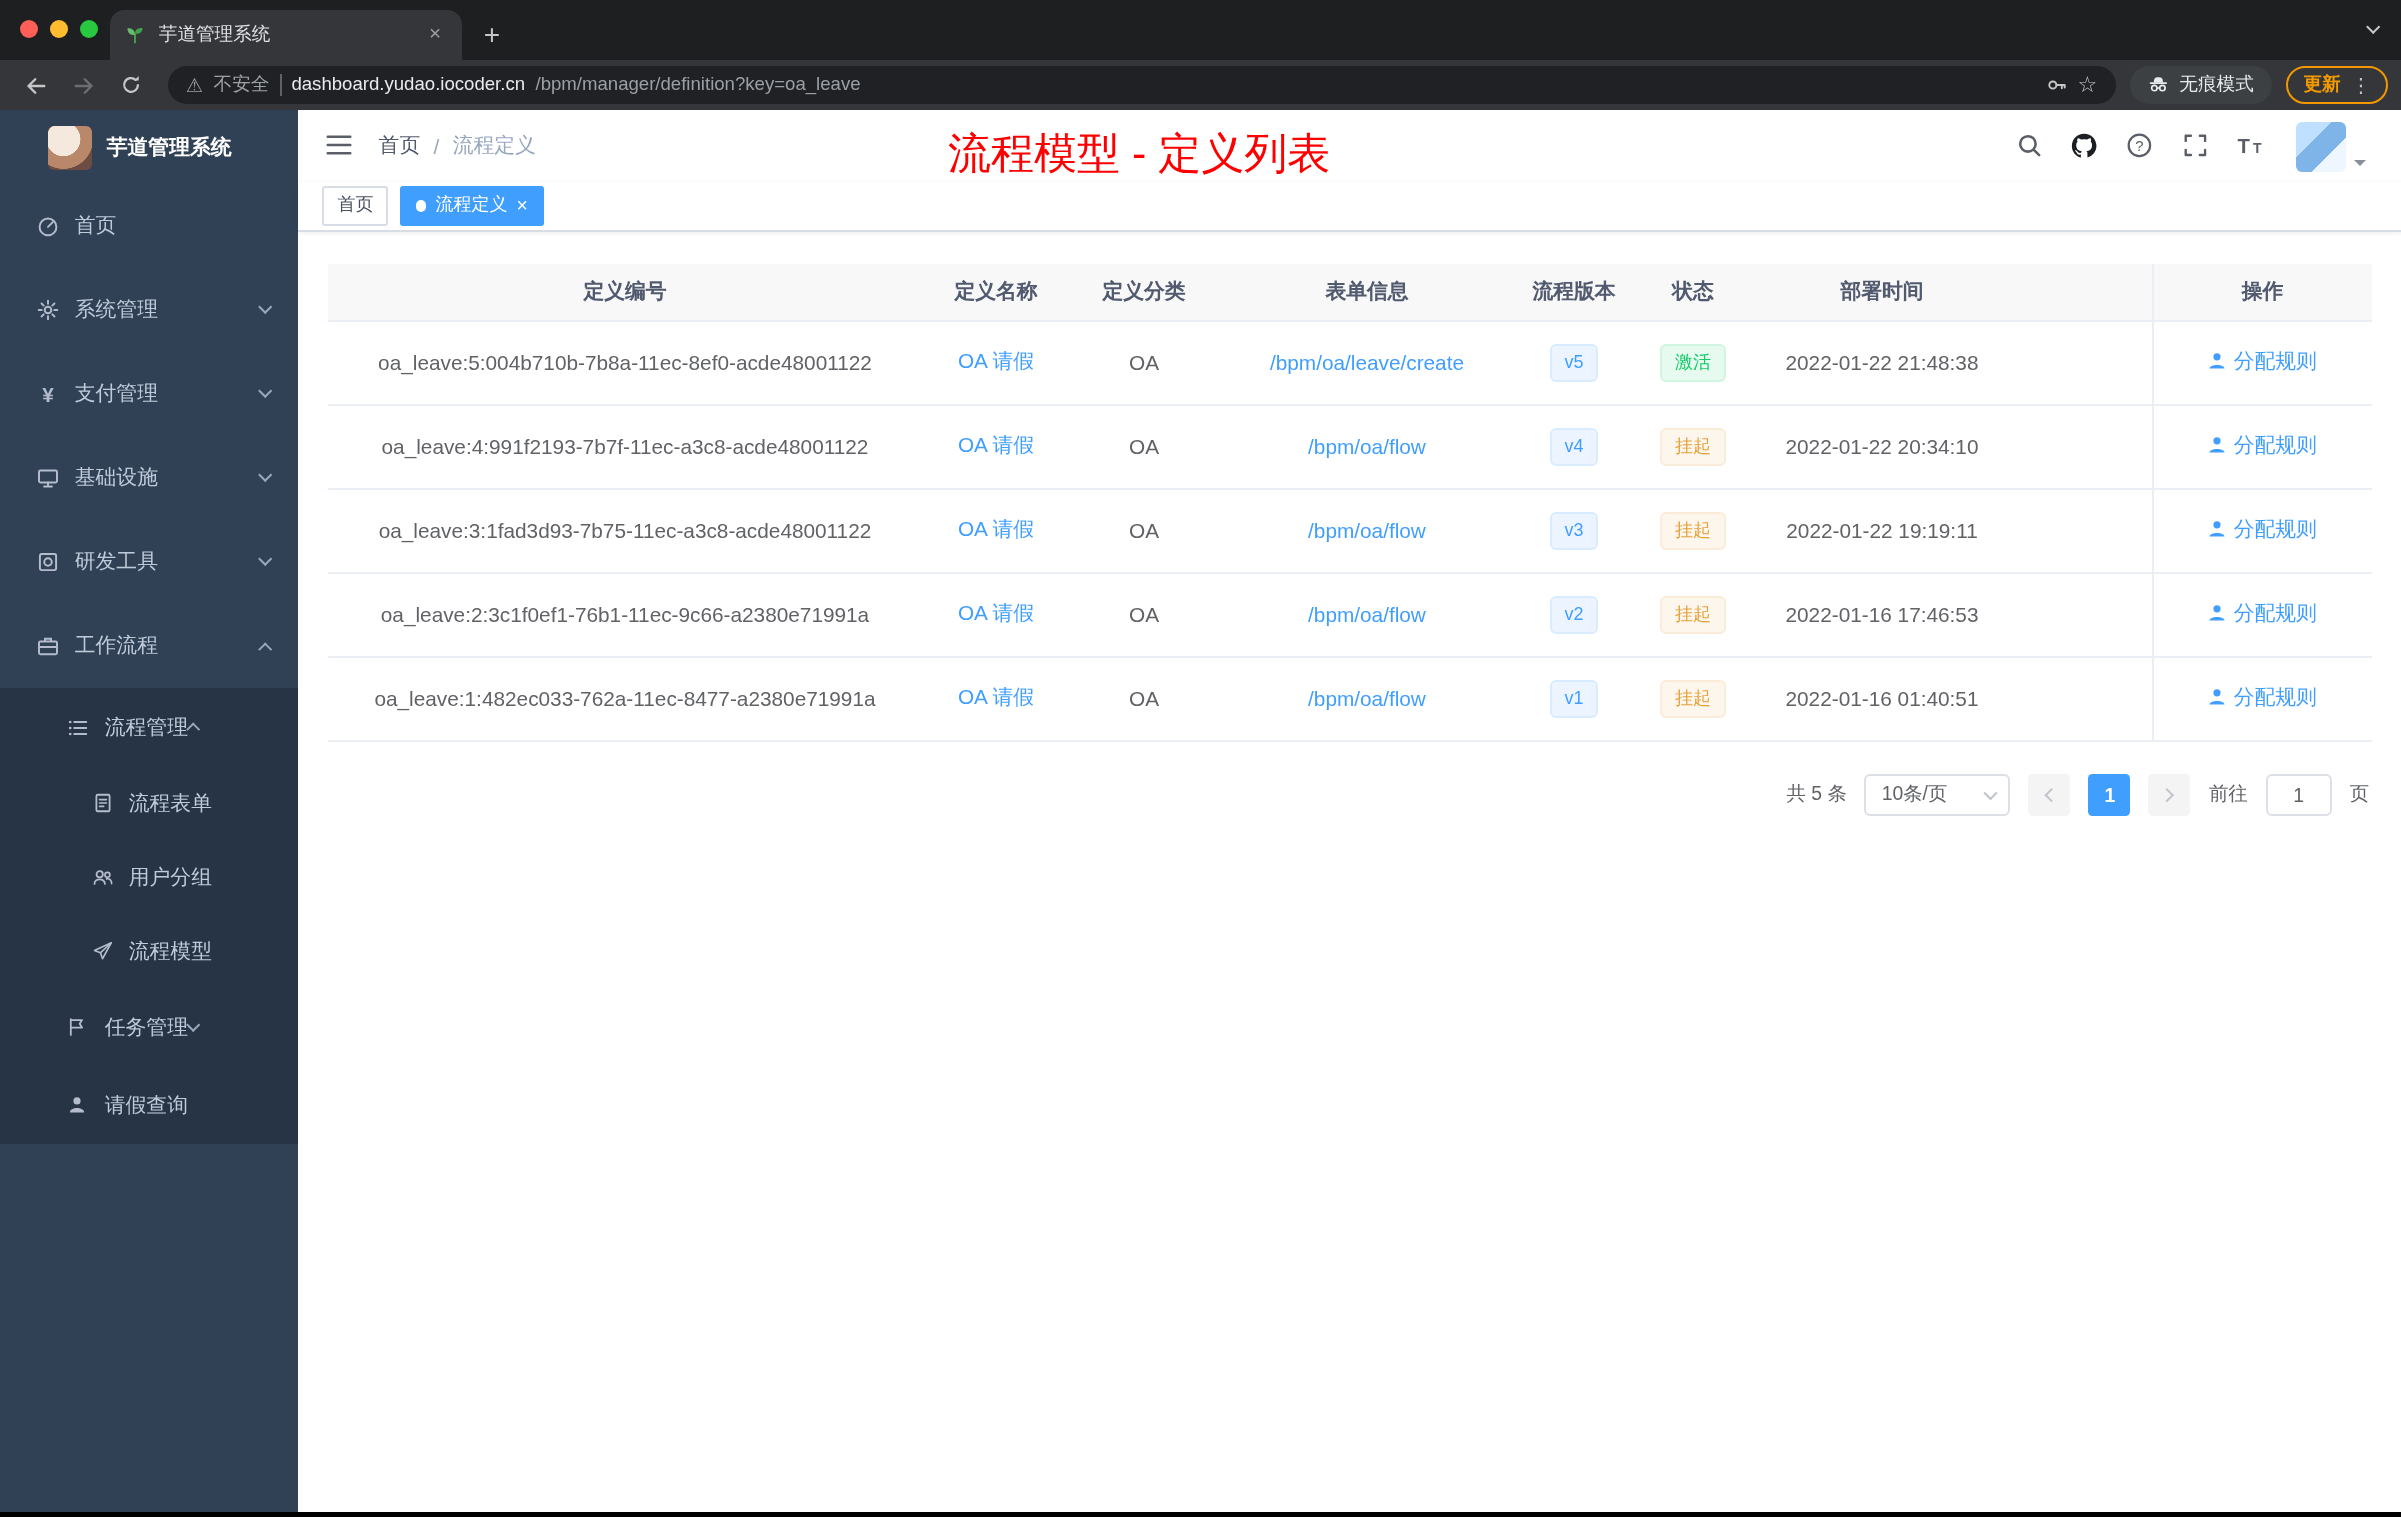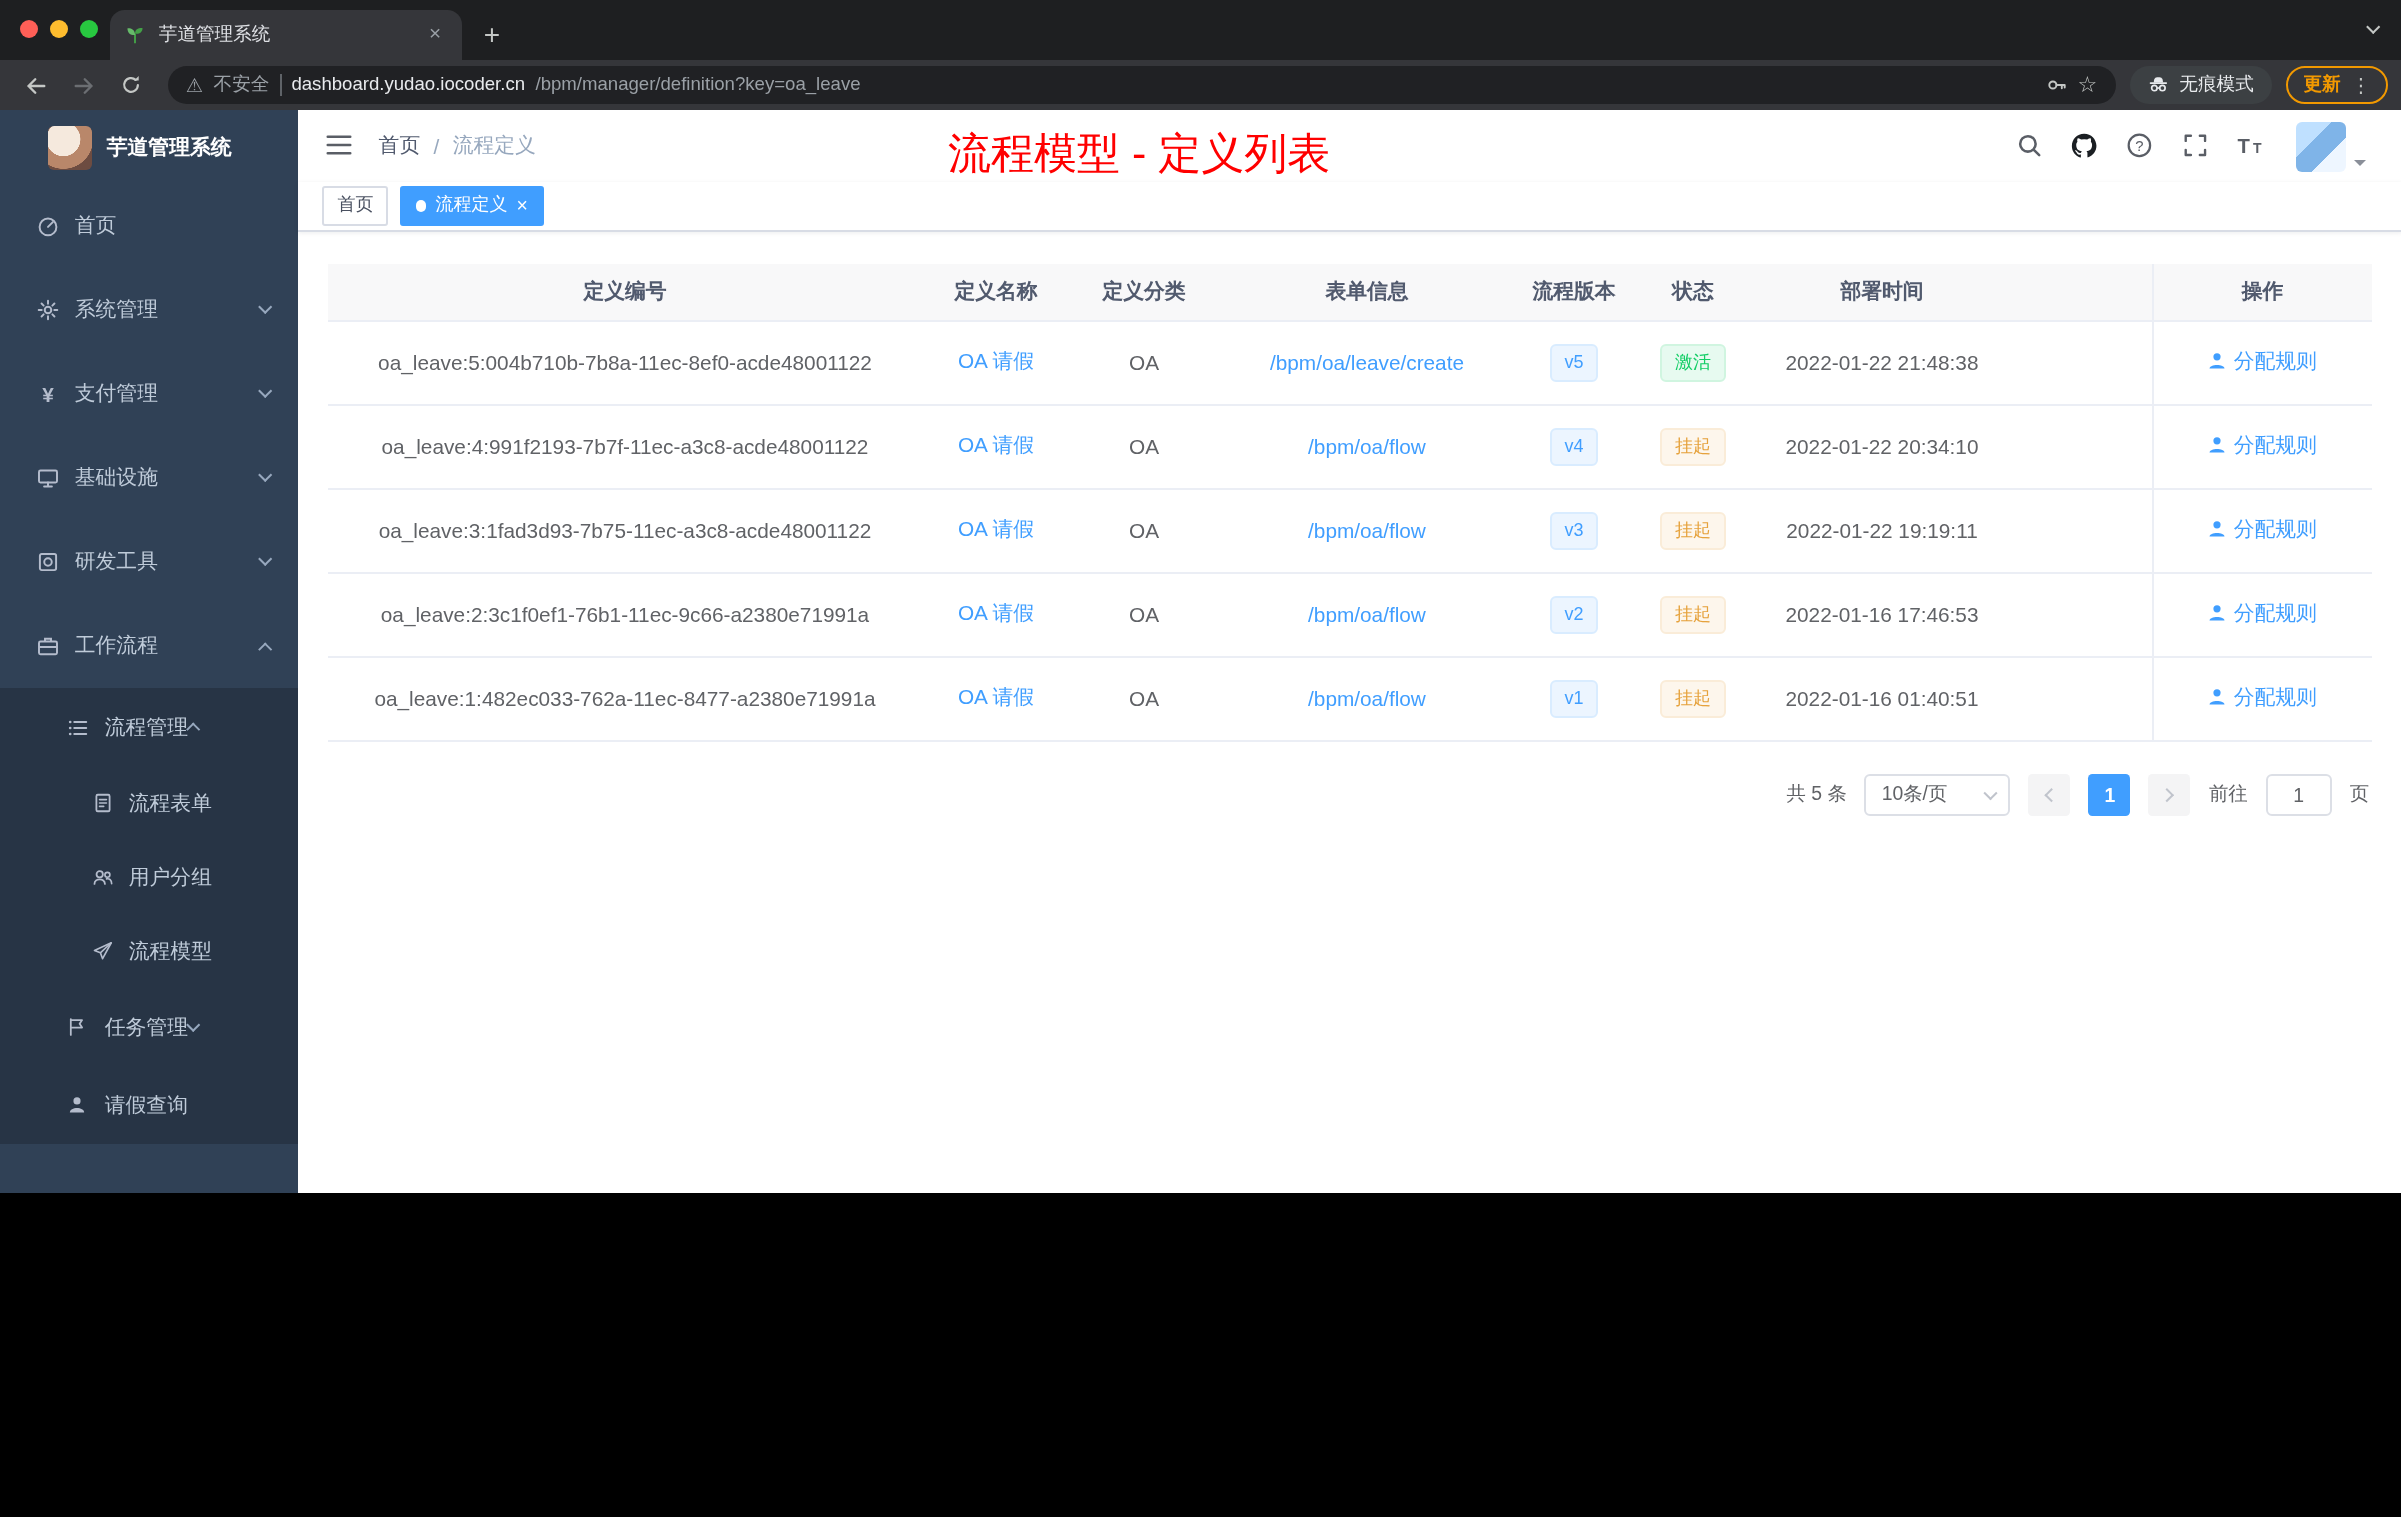--- a/index.html
+++ b/index.html
@@ -1,16 +1,16 @@
 <!DOCTYPE html>
 <html style="font-size:12px"><head>
 <meta charset="utf-8">
 <style>
   html,body{margin:0;padding:0;background:#000;}
-  #viewport{width:2401px;height:1193px;overflow:hidden;}
+  #viewport{width:2401px;height:1512px;overflow:hidden;}
   #app{width:1201px;height:759px;transform:scale(2);transform-origin:0 0;
        font-family:"Liberation Sans","DejaVu Sans",sans-serif;background:#fff;}
   *{box-sizing:border-box;}
 
   
   .chrome{width:100%;}
   .tabstrip{height:30px;background:#1e1f21;position:relative;display:flex;align-items:flex-end;}
   .lights{position:absolute;left:10.4px;top:10.4px;display:flex;gap:6px;}
   .light{width:9px;height:9px;border-radius:50%;}
   .light.red{background:#ff5f57;} .light.yellow{background:#febc2e;} .light.green{background:#28c840;}

